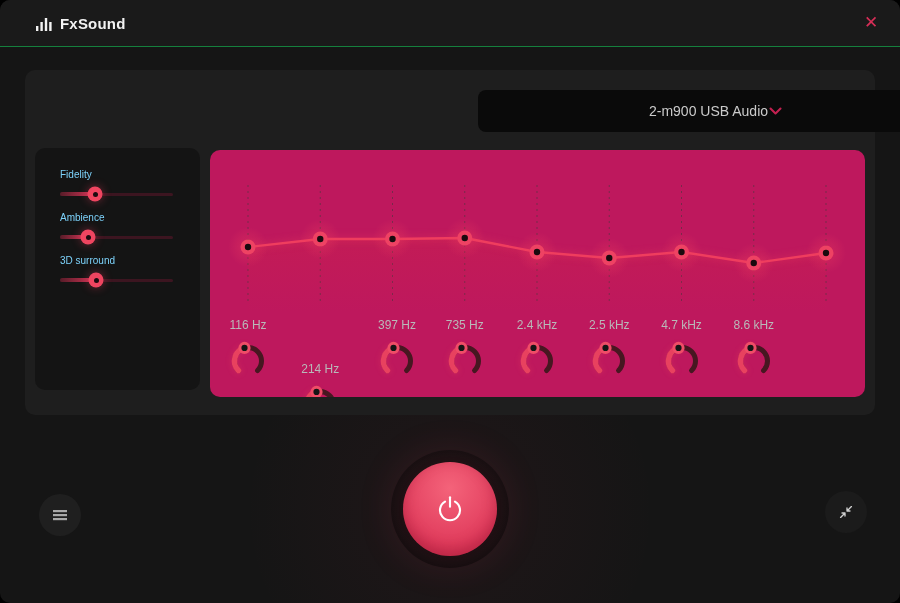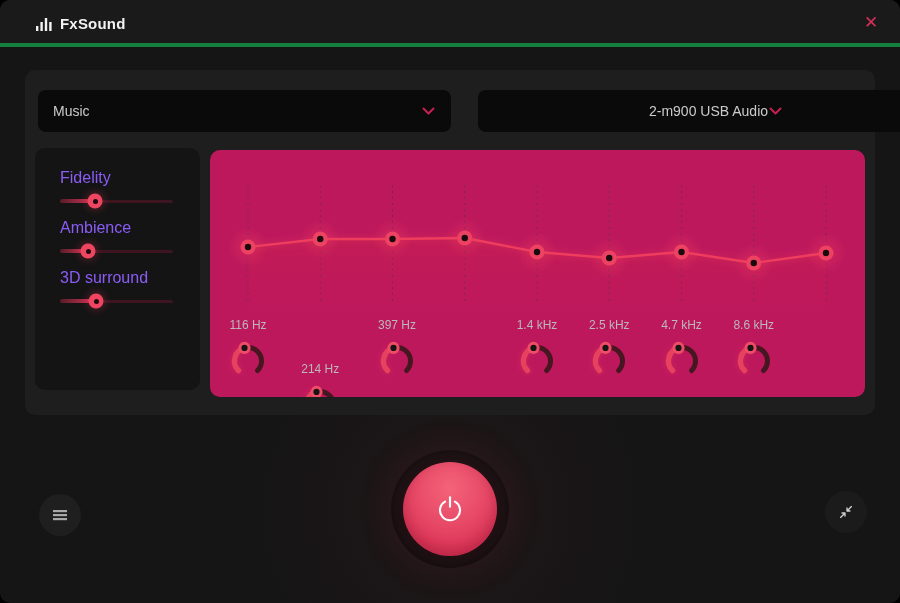--- a/index.html
+++ b/index.html
@@ -1,34 +1,34 @@
 <!DOCTYPE html>
 <html><head>
 <meta charset="utf-8">
 <style>
   html,body{margin:0;padding:0;background:#000;font-family:"Liberation Sans",sans-serif;}
   .window{position:relative;width:900px;height:603px;background:#151515;border-radius:10px;overflow:hidden;}
 
   
-  .titlebar{position:absolute;left:0;top:0;width:100%;height:47px;background:#1a1a1a;border-bottom:4px solid #15803d;box-sizing:border-box;}
+  .titlebar{position:absolute;left:0;top:0;width:100%;height:47px;background:#1a1a1a;border-bottom:1px solid #15803d;box-sizing:border-box;}
   .logo{position:absolute;left:36px;top:0;height:47px;display:flex;align-items:center;gap:7px;}
   .logo-text{color:#f2f2f2;font-size:15px;font-weight:bold;letter-spacing:.2px;}
   .close-btn{position:absolute;right:14px;top:8px;width:30px;height:30px;border:none;background:transparent;color:#d62e57;font-size:17px;line-height:30px;text-align:center;cursor:pointer;padding:0;}
 
   
   .main-panel{position:absolute;left:25px;top:70px;width:850px;height:345px;background:#1e1e1e;border-radius:10px;}
   .dropdown{position:absolute;top:20px;height:42px;background:#0a0a0a;border-radius:8px;display:flex;align-items:center;justify-content:space-between;padding:0 15px;box-sizing:border-box;cursor:pointer;}
   .dd-preset{left:13px;width:413px;}
   .dd-device{left:453px;width:476px;justify-content:center;}
   .dd-label{color:#cbcbcb;font-size:14px;}
 
   
   .effects-panel{position:absolute;left:10px;top:78px;width:165px;height:242px;background:#141414;border-radius:10px;padding:21px 0 0 25px;box-sizing:border-box;}
   .effect{margin-bottom:11px;}
-  .effect-label{display:block;color:#8b5cf6;font-size:16px;margin-bottom:7px;}
+  .effect-label{display:block;color:#7dd3fc;font-size:10px;margin-bottom:7px;}
   .slider{position:relative;width:113px;height:14px;cursor:pointer;}
   .slider .track{position:absolute;left:0;top:6px;width:100%;height:3px;border-radius:2px;background:#3c1520;}
   .slider .fill{position:absolute;left:0;top:5px;height:4px;border-radius:2px;background:linear-gradient(90deg,#571c28,#d63557);}
   .slider .thumb{position:absolute;top:50%;width:15px;height:15px;border-radius:50%;background:#ef4560;transform:translate(-50%,-50%);box-shadow:0 0 10px rgba(238,62,94,.45);}
   .slider .thumb::after{content:"";position:absolute;left:50%;top:50%;width:5px;height:5px;border-radius:50%;background:#1c0b10;transform:translate(-50%,-50%);}
 
   
   .eq-panel{position:absolute;left:185px;top:80px;width:655px;height:247px;background:#be185d;border-radius:10px;overflow:hidden;}
   .eq-graph{position:absolute;left:0;top:0;}
   .band{position:absolute;top:168px;width:72px;display:flex;flex-direction:column;align-items:center;}
@@ -55,26 +55,20 @@
         <rect x="8.8" y="2" width="2.4" height="13" fill="#f2f2f2"></rect>
         <rect x="13.2" y="6" width="2.4" height="9" fill="#f2f2f2"></rect>
       </svg>
       <span class="logo-text">FxSound</span>
     </div>
     <button class="close-btn"><span>✕</span></button>
   </header>
 
   <section class="main-panel">
 
-    <div class="dropdown dd-preset">
-      <span class="dd-label">Music</span>
-      <svg width="15" height="12" viewBox="0 0 15 12">
-        <polyline points="2.5,3.5 7.5,8.5 12.5,3.5" fill="none" stroke="#c32050" stroke-width="2.1" stroke-linecap="round" stroke-linejoin="round"></polyline>
-      </svg>
-    </div>
 
     <div class="dropdown dd-device">
       <span class="dd-label">2-m900 USB Audio</span>
       <svg width="15" height="12" viewBox="0 0 15 12">
         <polyline points="2.5,3.5 7.5,8.5 12.5,3.5" fill="none" stroke="#c32050" stroke-width="2.1" stroke-linecap="round" stroke-linejoin="round"></polyline>
       </svg>
     </div>
 
     <aside class="effects-panel">
       <div class="effect">
@@ -176,22 +170,31 @@
       </div>
       <div class="band" style="left: 151px; align-items: center;">
         <span class="band-freq">397 Hz</span>
         <div class="knob"><svg width="46" height="46" viewBox="0 0 46 46">
               <path d="M13.45 33.55 A13.5 13.5 0 1 1 32.55 33.55" fill="none" stroke="#471721" stroke-width="5" stroke-linecap="round"></path>
               <path d="M13.45 33.55 A13.5 13.5 0 0 1 19.51 10.96" fill="none" stroke="#e8415f" stroke-width="10" stroke-opacity="0.15" stroke-linecap="round" style="filter: blur(2px)"></path>
               <path d="M13.45 33.55 A13.5 13.5 0 0 1 19.51 10.96" fill="none" stroke="#e8415f" stroke-width="5.5" stroke-linecap="round"></path>
               <circle cx="19.50594289111597" cy="10.960001345097577" r="4.6" fill="#151515" stroke="#ef4d67" stroke-width="3"></circle>
             </svg></div>
       </div>
+      <div class="band" style="left: 218.75px;">
+        <span class="band-freq">735 Hz</span>
+        <div class="knob"><svg width="46" height="46" viewBox="0 0 46 46">
+              <path d="M13.45 33.55 A13.5 13.5 0 1 1 32.55 33.55" fill="none" stroke="#471721" stroke-width="5" stroke-linecap="round"></path>
+              <path d="M13.45 33.55 A13.5 13.5 0 0 1 19.51 10.96" fill="none" stroke="#e8415f" stroke-width="10" stroke-opacity="0.15" stroke-linecap="round" style="filter: blur(2px)"></path>
+              <path d="M13.45 33.55 A13.5 13.5 0 0 1 19.51 10.96" fill="none" stroke="#e8415f" stroke-width="5.5" stroke-linecap="round"></path>
+              <circle cx="19.50594289111597" cy="10.960001345097577" r="4.6" fill="#151515" stroke="#ef4d67" stroke-width="3"></circle>
+            </svg></div>
+      </div>
       <div class="band" style="left: 291px;">
-        <span class="band-freq">1.4 kHz</span>
+        <span class="band-freq">2.4 kHz</span>
         <div class="knob"><svg width="46" height="46" viewBox="0 0 46 46">
               <path d="M13.45 33.55 A13.5 13.5 0 1 1 32.55 33.55" fill="none" stroke="#471721" stroke-width="5" stroke-linecap="round"></path>
               <path d="M13.45 33.55 A13.5 13.5 0 0 1 19.51 10.96" fill="none" stroke="#e8415f" stroke-width="10" stroke-opacity="0.15" stroke-linecap="round" style="filter: blur(2px)"></path>
               <path d="M13.45 33.55 A13.5 13.5 0 0 1 19.51 10.96" fill="none" stroke="#e8415f" stroke-width="5.5" stroke-linecap="round"></path>
               <circle cx="19.50594289111597" cy="10.960001345097577" r="4.6" fill="#151515" stroke="#ef4d67" stroke-width="3"></circle>
             </svg></div>
       </div>
       <div class="band" style="left: 363.25px;">
         <span class="band-freq">2.5 kHz</span>
         <div class="knob"><svg width="46" height="46" viewBox="0 0 46 46">

